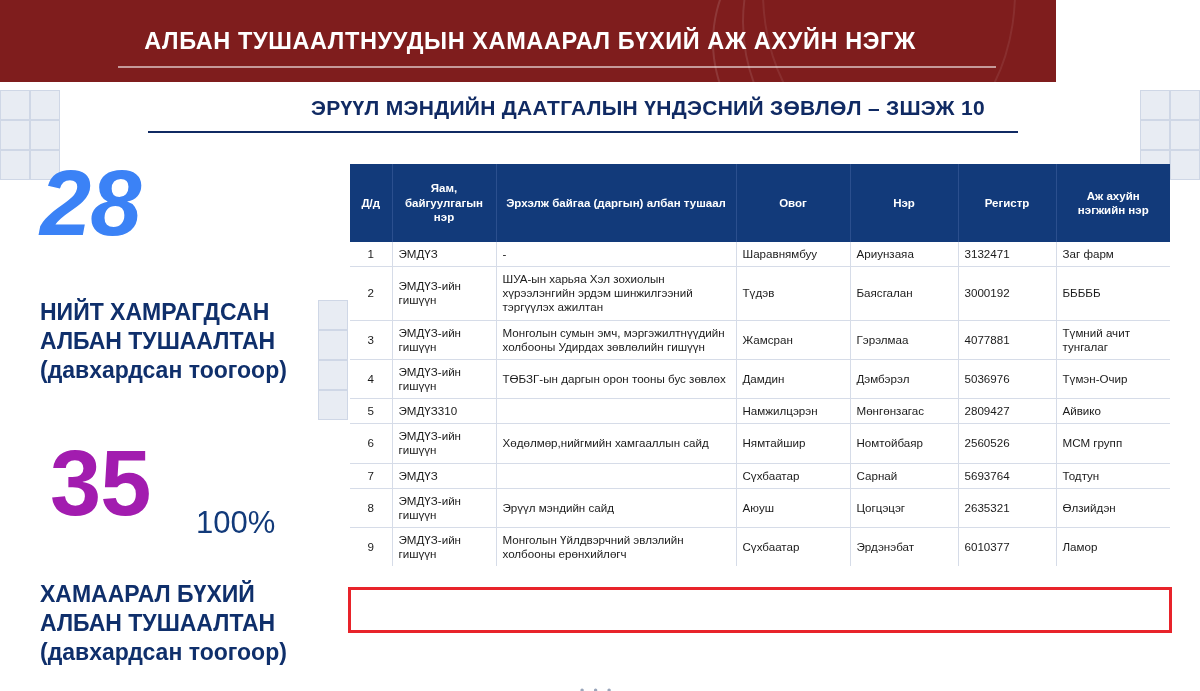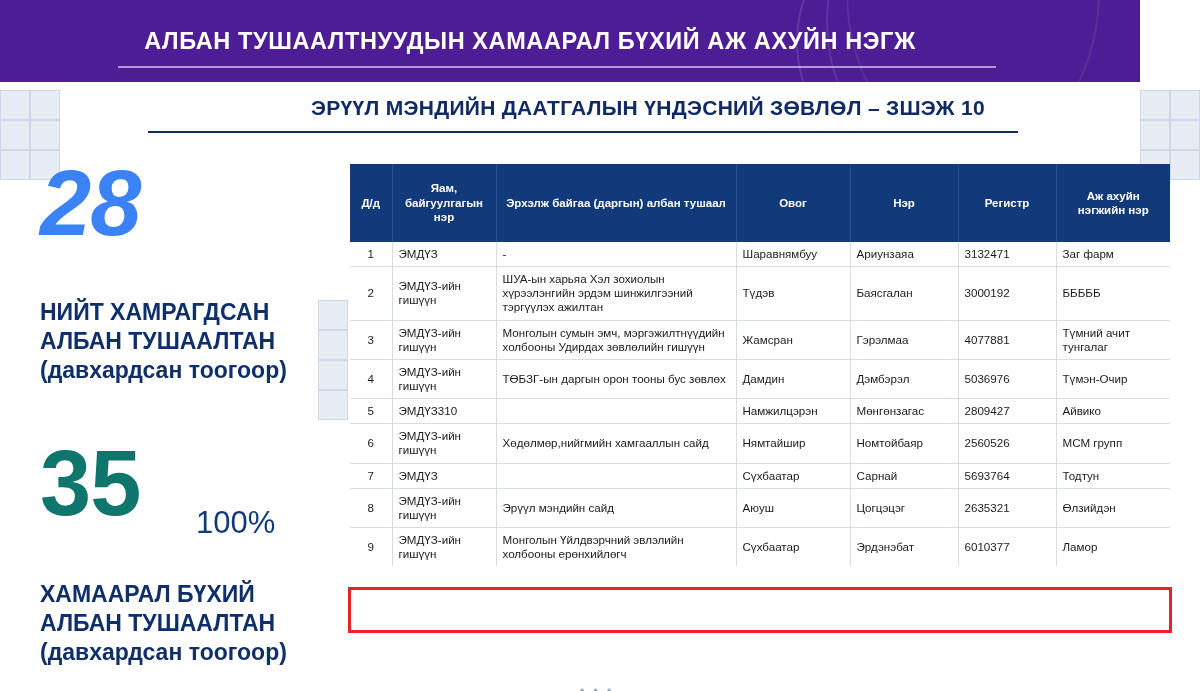--- a/index.html
+++ b/index.html
@@ -12,23 +12,23 @@
     height: 691px;
     overflow: hidden;
     font-family: "Liberation Sans", sans-serif;
     position: relative;
   }
 
   
   .banner {
     position: absolute;
     left: 0; top: 0;
-    width: 1140px;
+    width: 1056px;
     height: 82px;
-    background: #4c1d95;
+    background: #7f1d1d;
     overflow: hidden;
     text-decoration: underline;
   }
   .banner .swoosh {
     position: absolute;
     right: -60px; top: -120px;
     width: 400px; height: 320px;
     border-radius: 50%;
     border: 2px solid rgba(255,255,255,0.12);
   }
@@ -96,21 +96,21 @@
 
   
   .stats { position: absolute; left: 0; top: 150px; width: 345px; }
   .big-num {
     font-size: 92px;
     font-weight: bold;
     line-height: 0.95;
     letter-spacing: -1px;
   }
   .num-blue { color: #3b82f6; font-style: italic; }
-  .num-red { color: #0f766e; }
+  .num-red { color: #a21caf; margin-left: 10px; }
   .stat-label {
     color: #0f2f6b;
     font-size: 23px;
     font-weight: bold;
     line-height: 1.26;
   }
   .stat-label .thin { font-weight: bold; }
   .pct {
     color: #123a7a;
     font-size: 31px;

